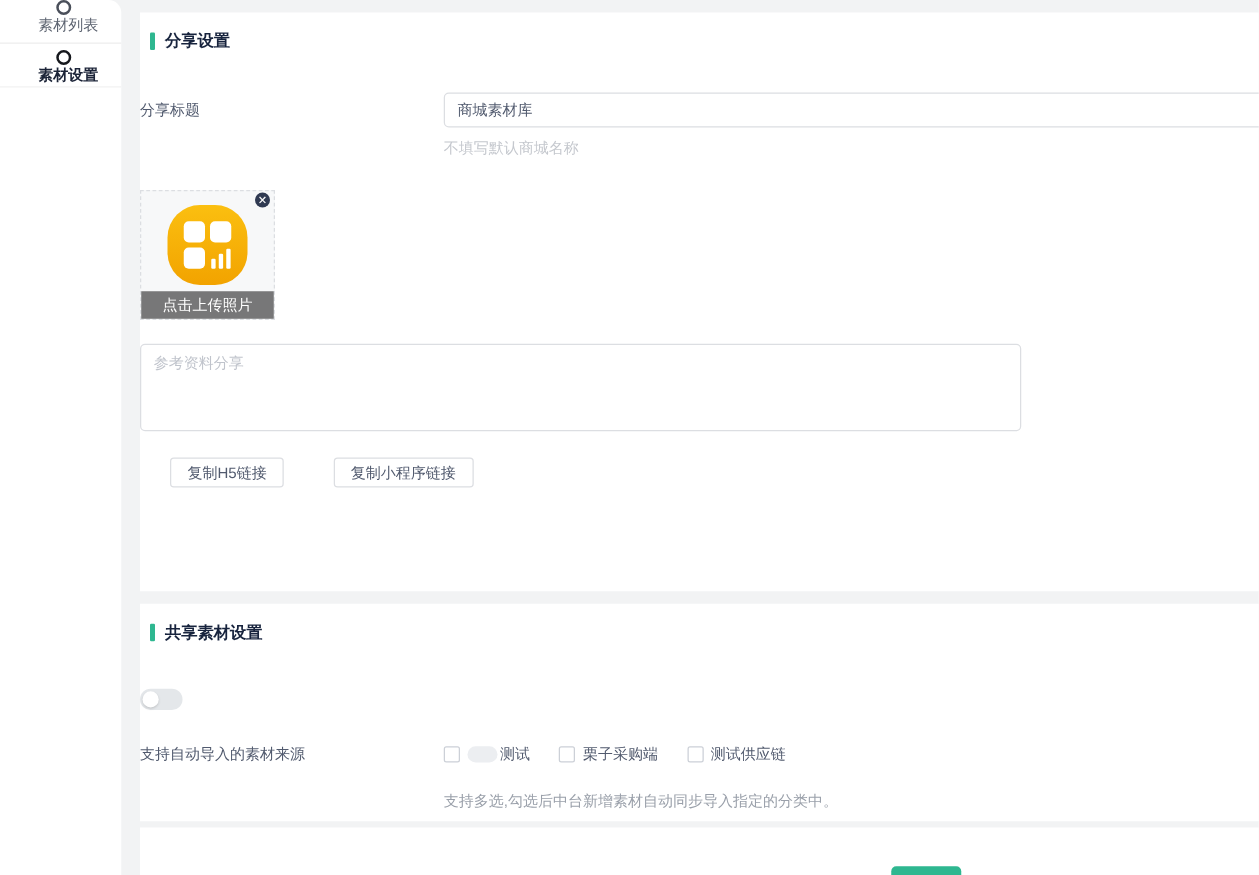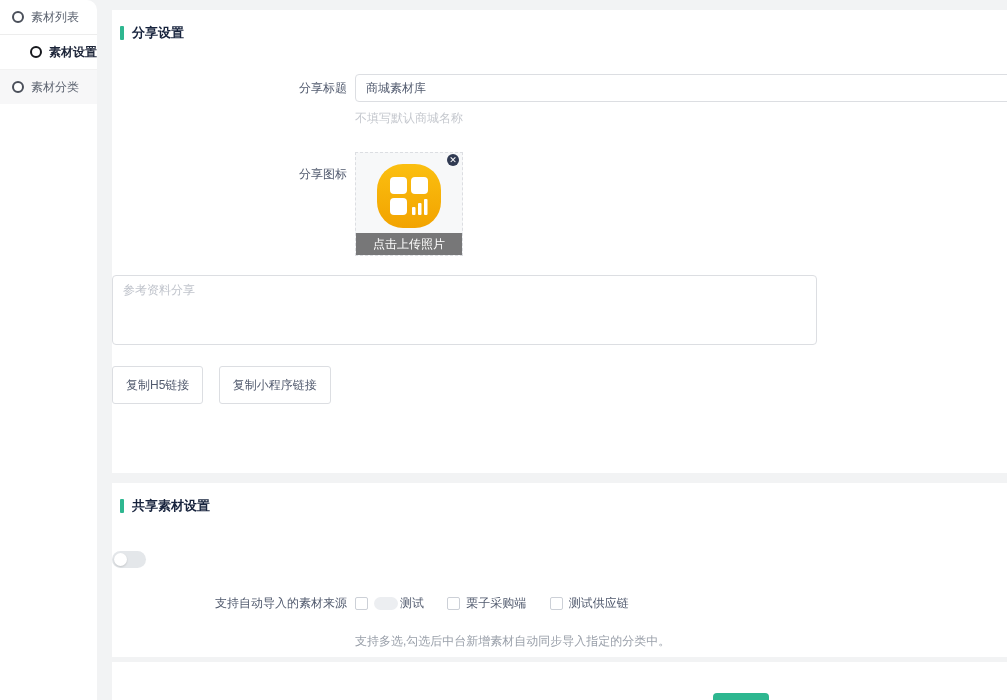--- a/index.html
+++ b/index.html
@@ -9,42 +9,42 @@
     font-family:"Liberation Sans","DejaVu Sans",sans-serif;
     color:#515a6e;font-size:12px;
   }
   
   .sidebar{
     position:absolute;left:0;top:0;width:97px;height:700px;
     background:#fff;border-top-right-radius:10px;
   }
   .side-item{
     height:34px;display:flex;align-items:center;padding-left:12px;
-    cursor:pointer;color:#5c6370;
+    cursor:pointer;color:#5c6370;flex-direction:column;
   }
   .side-item .ring{
     width:8px;height:8px;border:2px solid #4a4f5a;border-radius:50%;
     margin-right:7px;flex:none;background:#fff;
   }
   .side-item.b1{border-bottom:1px solid #ededed;}
   .side-item.active{font-weight:bold;color:#1c2438;border-bottom:1px solid #f2f2f2;justify-content:flex-end;}
   .side-item.active .ring{border-color:#16181d;}
   .side-item.shaded{background:#f7f7f8;}
   
   .main{position:absolute;left:112px;top:0;width:958px;}
   .card{background:#fff;}
   .card1{margin-top:10px;height:449px;padding-top:14px;}
   .card2{margin-top:10px;height:160px;padding-top:14px;}
   .card3{margin-top:5px;height:45px;padding-top:7px;}
   .sec-head{display:flex;align-items:center;padding-left:8px;}
   .sec-bar{width:4px;height:14px;background:#2eb790;margin-right:8px;border-radius:1px;}
   .sec-title{font-size:13px;font-weight:bold;color:#17233d;}
   .form-row{display:flex;}
   .form-label{
-    width:235px;flex:none;text-align:right;padding-right:8px;
+    width:235px;flex:none;text-align:left;padding-right:8px;
     color:#515a6e;line-height:28px;
   }
   .ctl{flex:1;}
   
   .row-title{margin-top:32px;}
   .text-input{
     width:705px;height:28px;box-sizing:border-box;border:1px solid #dcdee2;
     border-radius:4px;padding:0 10px;font-size:12px;color:#515a6e;
     font-family:inherit;outline:none;background:#fff;
   }
@@ -69,24 +69,25 @@
   .row-desc .form-label{line-height:16px;padding-top:8px;}
   .desc-area{
     width:705px;height:70px;box-sizing:border-box;border:1px solid #dcdee2;
     border-radius:4px;padding:6px 10px;font-size:12px;color:#515a6e;
     font-family:inherit;outline:none;resize:none;background:#fff;
   }
   .desc-area::placeholder{color:#c0c4cc;}
   .row-links{margin-top:18px;}
   .row-links .form-label{line-height:24px;}
   .btn{
-    display:inline-block;height:38px;line-height:22px;box-sizing:border-box;
+    display:inline-block;height:24px;line-height:22px;box-sizing:border-box;
     border:1px solid #dcdee2;border-radius:3px;background:#fff;color:#515a6e;
     font-size:12px;padding:0 13px;margin-right:12px;cursor:pointer;
     font-family:inherit;
+    margin-left:24px;
   }
   
   .row-toggle{margin-top:36px;}
   .row-toggle .form-label{line-height:18px;}
   .toggle{
     position:relative;width:34px;height:17px;border-radius:17px;
     background:#e4e7ea;cursor:pointer;display:inline-block;vertical-align:middle;
   }
   .toggle .knob{
     position:absolute;left:2px;top:2px;width:13px;height:13px;border-radius:50%;
@@ -116,44 +117,39 @@
 
 <div class="sidebar">
   <div class="side-item b1">
     <span class="ring"></span>
     <span>素材列表</span>
   </div>
   <div class="side-item active">
     <span class="ring"></span>
     <span>素材设置</span>
   </div>
-  <div class="side-item shaded">
-    <span class="ring"></span>
-    <span>素材分类</span>
-  </div>
 </div>
 
 <div class="main">
 
   <div class="card card1">
     <div class="sec-head">
       <span class="sec-bar"></span>
       <span class="sec-title">分享设置</span>
     </div>
 
     <div class="form-row row-title">
       <div class="form-label">分享标题</div>
       <div class="ctl">
         <input class="text-input" type="text" value="商城素材库" style="">
       </div>
     </div>
     <div class="helper">不填写默认商城名称</div>
 
     <div class="form-row row-icon">
-      <div class="form-label">分享图标</div>
       <div class="ctl">
         <div class="upload-box">
           <svg width="66" height="66" viewBox="0 0 66 66">
             <defs>
               <linearGradient id="og" x1="0" y1="0" x2="0" y2="1">
                 <stop offset="0" stop-color="#fbbf10"></stop>
                 <stop offset="1" stop-color="#f2a300"></stop>
               </linearGradient>
             </defs>
             <rect x="1" y="1" width="64" height="64" rx="26" fill="url(#og)"></rect>

